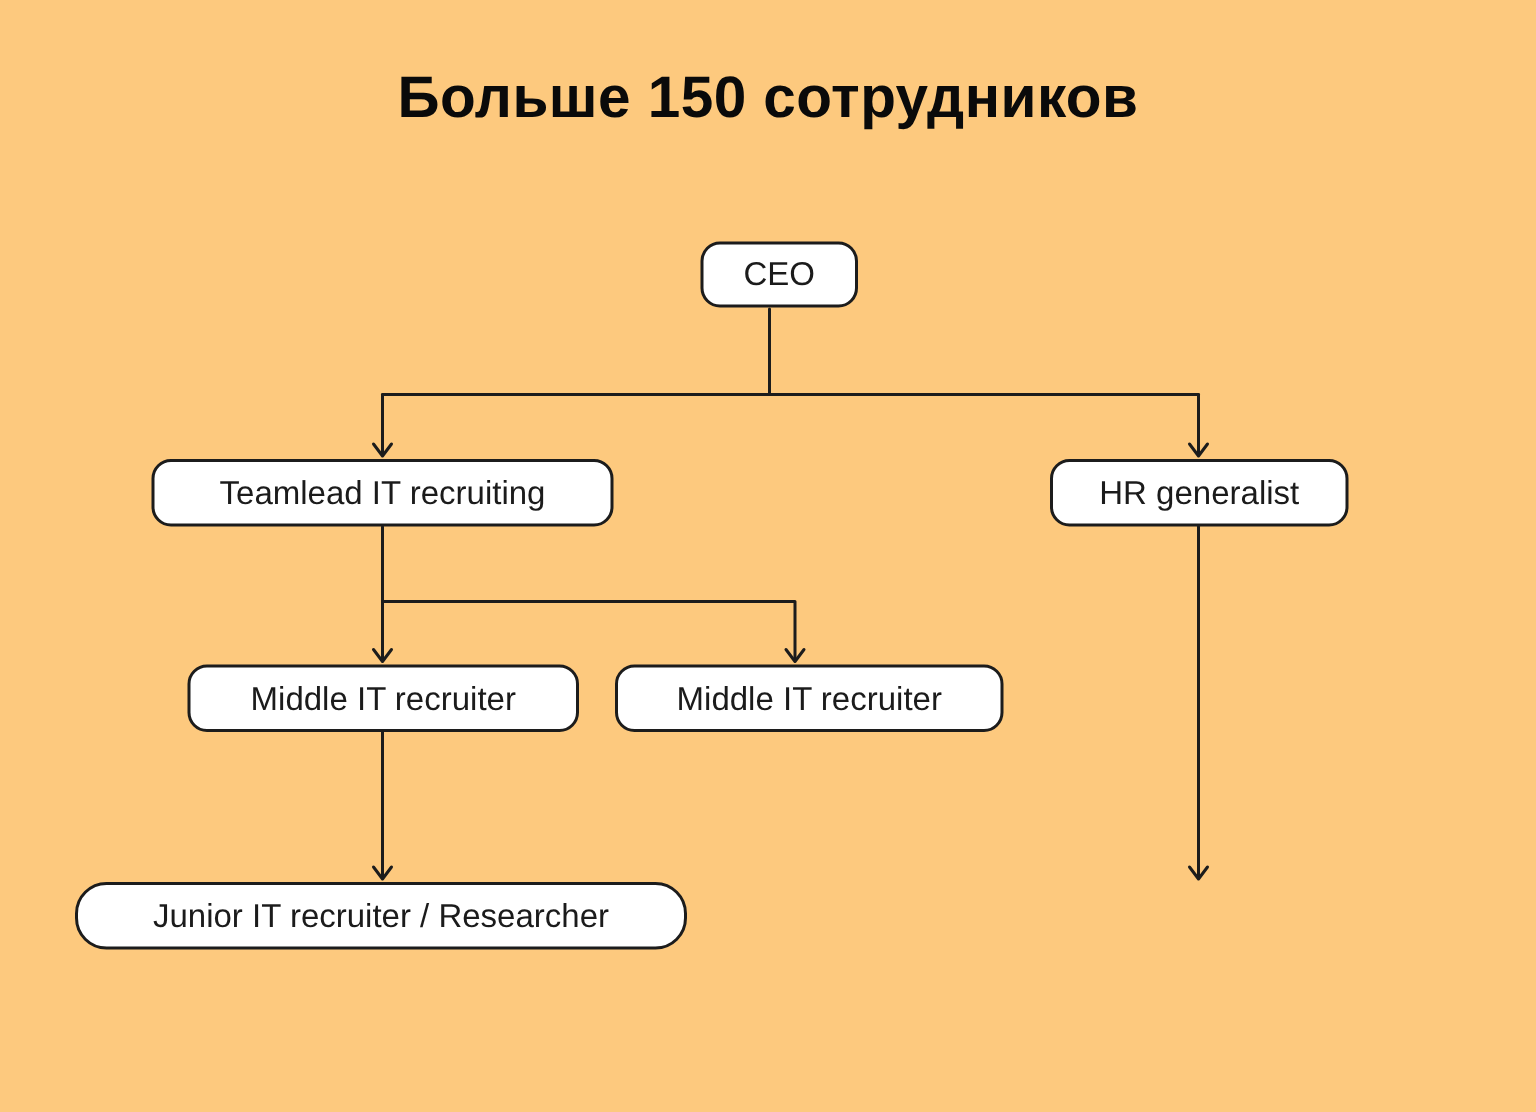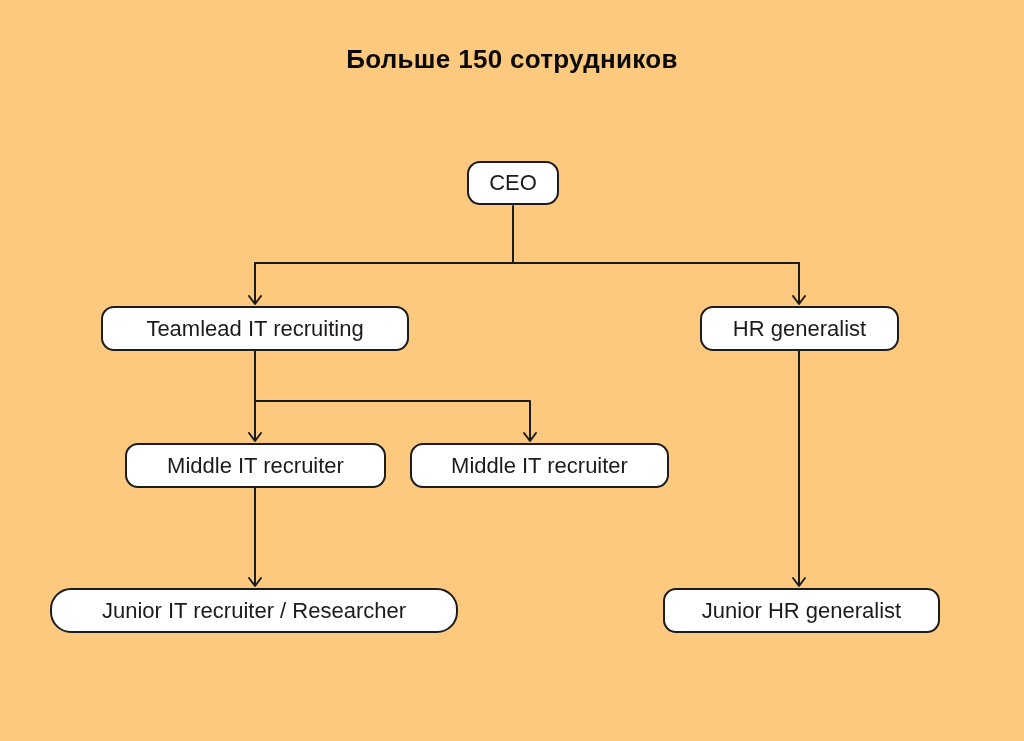--- a/index.html
+++ b/index.html
@@ -13,35 +13,35 @@
   .canvas{
     position:relative;
     width:1024px;height:741px;
     background:var(--background);
     font-family:"Liberation Sans",sans-serif;
     overflow:hidden;
   }
   .title{
     position:absolute;left:0;top:44px;width:100%;
     margin:0;text-align:center;
-    font-size:26px;font-weight:700;letter-spacing:0.3px;
+    font-size:39px;font-weight:700;letter-spacing:0.3px;
     color:var(--title);
   }
   .edges{position:absolute;left:0;top:0;width:1024px;height:741px;}
   .edges path{stroke:var(--line);stroke-width:2;fill:none;stroke-linecap:round;stroke-linejoin:round;}
   .node{
     position:absolute;box-sizing:border-box;
     background:var(--node-bg);
     border:2px solid var(--line);
     border-radius:13px;
     display:flex;align-items:center;justify-content:center;
     font-size:22px;color:var(--text);
     white-space:nowrap;
   }
-  #node-ceo{left:467px;top:161px;width:92px;height:44px;border-radius:13px;}
+  #node-ceo{left:467px;top:161px;width:105px;height:44px;border-radius:13px;}
   #node-teamlead-it-recruiting{left:101px;top:306px;width:308px;height:45px;}
   #node-hr-generalist{left:700px;top:306px;width:199px;height:45px;}
   #node-middle-it-recruiter-1{left:125px;top:443px;width:261px;height:45px;}
   #node-middle-it-recruiter-2{left:410px;top:443px;width:259px;height:45px;}
   #node-junior-it-recruiter-researcher{left:50px;top:588px;width:408px;height:45px;border-radius:21px;}
   #node-junior-hr-generalist{left:663px;top:588px;width:277px;height:45px;}
 </style>
 </head>
 <body>
 
@@ -83,15 +83,14 @@
   <div class="node" id="node-hr-generalist">HR generalist</div>
 
   <div class="node" id="node-teamlead-it-recruiting">Teamlead IT recruiting</div>
 
   <div class="node" id="node-middle-it-recruiter-1">Middle IT recruiter</div>
 
   <div class="node" id="node-middle-it-recruiter-2">Middle IT recruiter</div>
 
   <div class="node" id="node-junior-it-recruiter-researcher">Junior IT recruiter / Researcher</div>
 
-  <div class="node" id="node-junior-hr-generalist">Junior HR generalist</div>
 
 </div>
 
 </body></html>

